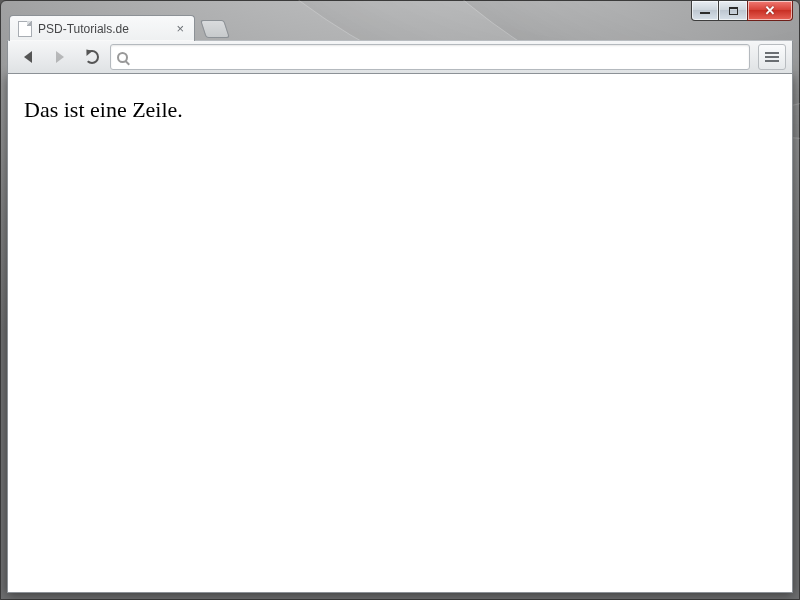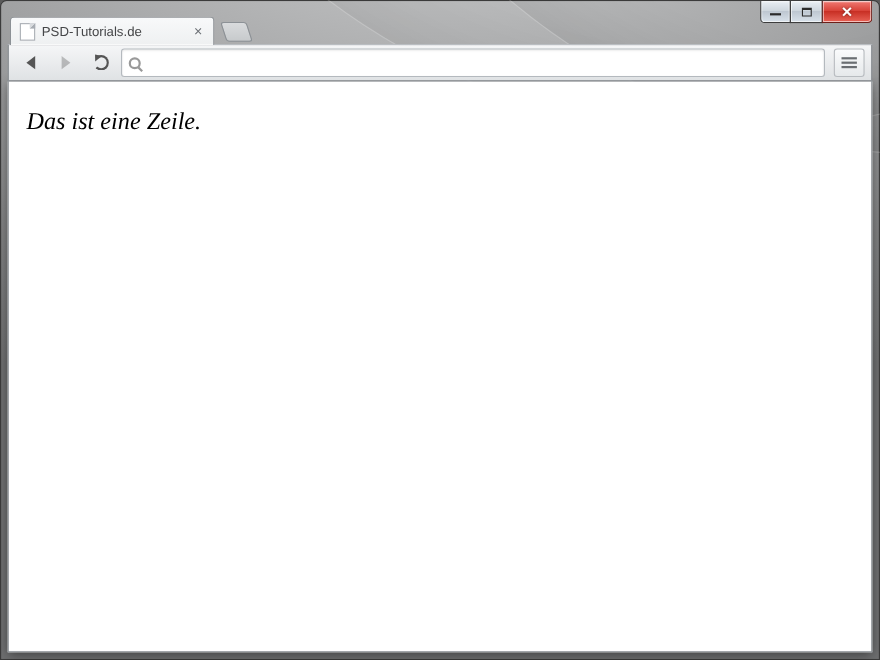--- a/index.html
+++ b/index.html
@@ -96,21 +96,20 @@
   .menu-btn{ width:28px;height:26px;border:1px solid #b8bcc0;border-radius:3px;background:linear-gradient(#fafbfc,#e6e9eb);margin-left:4px; display:flex;align-items:center;justify-content:center;}
   .hamburger{width:14px;height:2px;background:#6a6e72;position:relative;}
   .hamburger::before,.hamburger::after{content:"";position:absolute;left:0;width:14px;height:2px;background:#6a6e72;}
   .hamburger::before{top:-4px;} .hamburger::after{top:4px;}
 
   
   .viewport{
     position:absolute; top:73px; left:6px; right:6px; bottom:6px;
     background:#fff; border:1px solid #8c9196; border-top:none;
     box-shadow: 0 2px 10px rgba(0,0,0,.45);
-    font-style: italic;
   }
   .page{
     padding: 22px 10px 10px 16px;
     font-family: "Times New Roman", Times, serif;
     font-size: 22px; line-height:1.25; color:#000;
   }
 </style>
 </head>
 <body>
 

